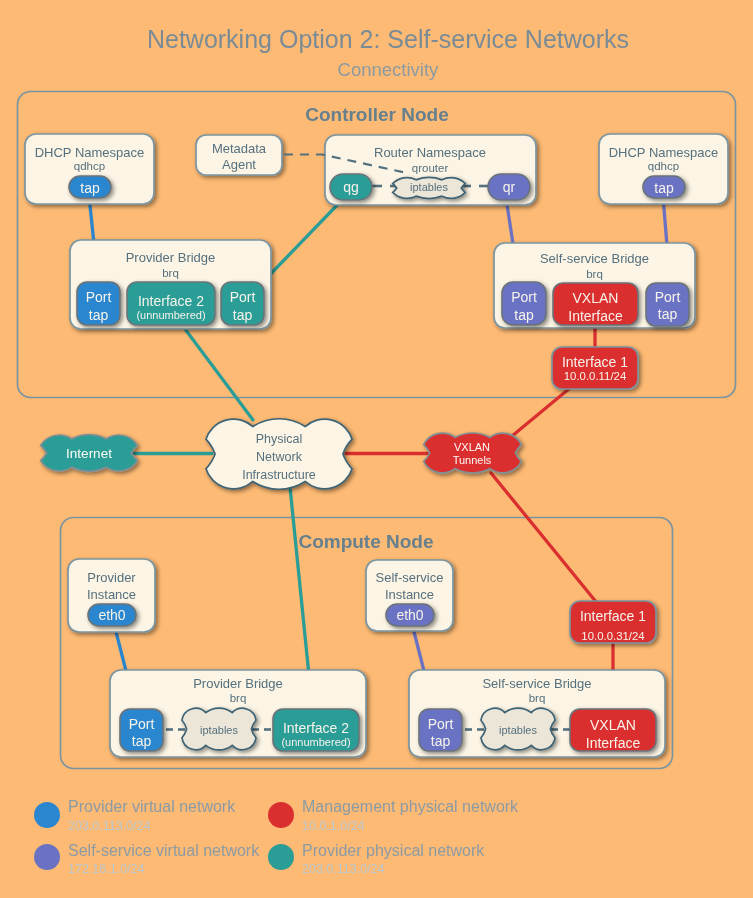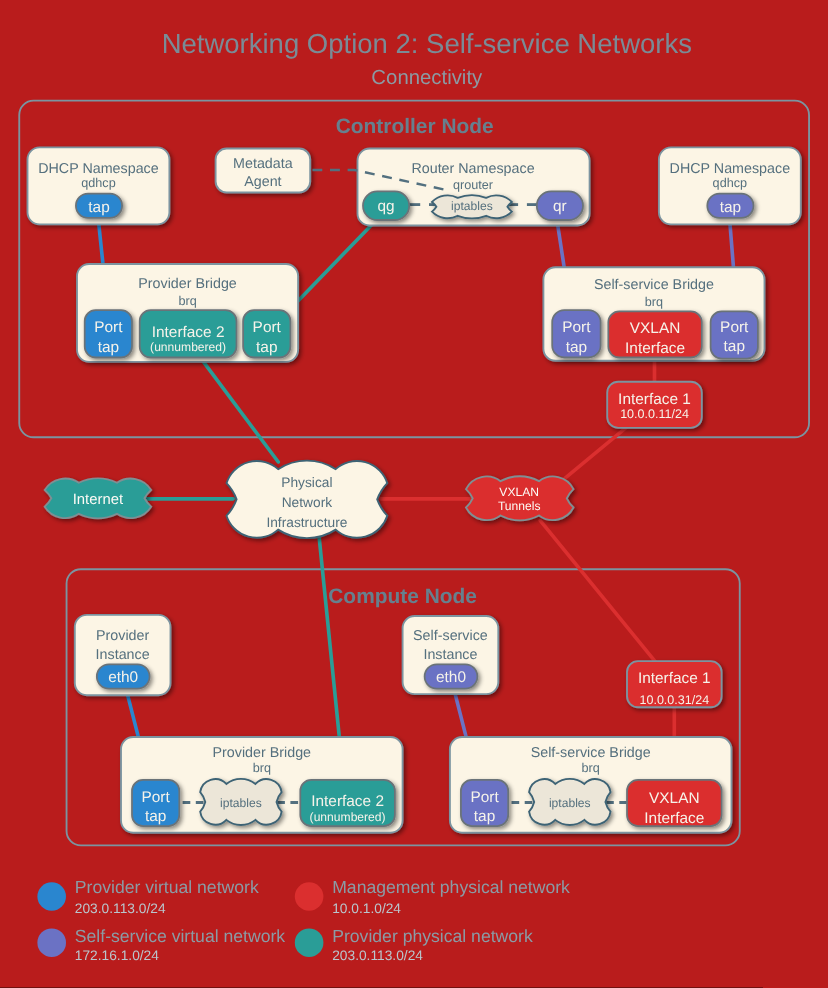--- a/index.html
+++ b/index.html
@@ -1,17 +1,17 @@
 <!DOCTYPE html>
 <html><head>
 <meta charset="utf-8">
 <title>Networking Option 2: Self-service Networks</title>
 <style>
   html,body{margin:0;padding:0;background:#000;}
-  #page{position:relative;width:753px;height:898px;background:#b91c1c;overflow:hidden;
+  #page{position:relative;width:753px;height:898px;background:#fdba74;overflow:hidden;
         font-family:"Liberation Sans",sans-serif;}
   svg#diagram{display:block;}
   .ttl{font-size:25px;fill:#7a8b96;}
   .sub{font-size:18.5px;fill:#8c9aa3;}
   .node-ttl{font-size:19px;font-weight:bold;fill:#66808e;}
   .box-ttl{font-size:13px;fill:#55707e;}
   .box-sub{font-size:11.5px;fill:#55707e;}
   .pill-lbl{font-size:14px;fill:#f6f3ea;}
   .pill-ip{font-size:11.4px;fill:#f6f3ea;}
   .pill-sub{font-size:11px;fill:#f6f3ea;}

